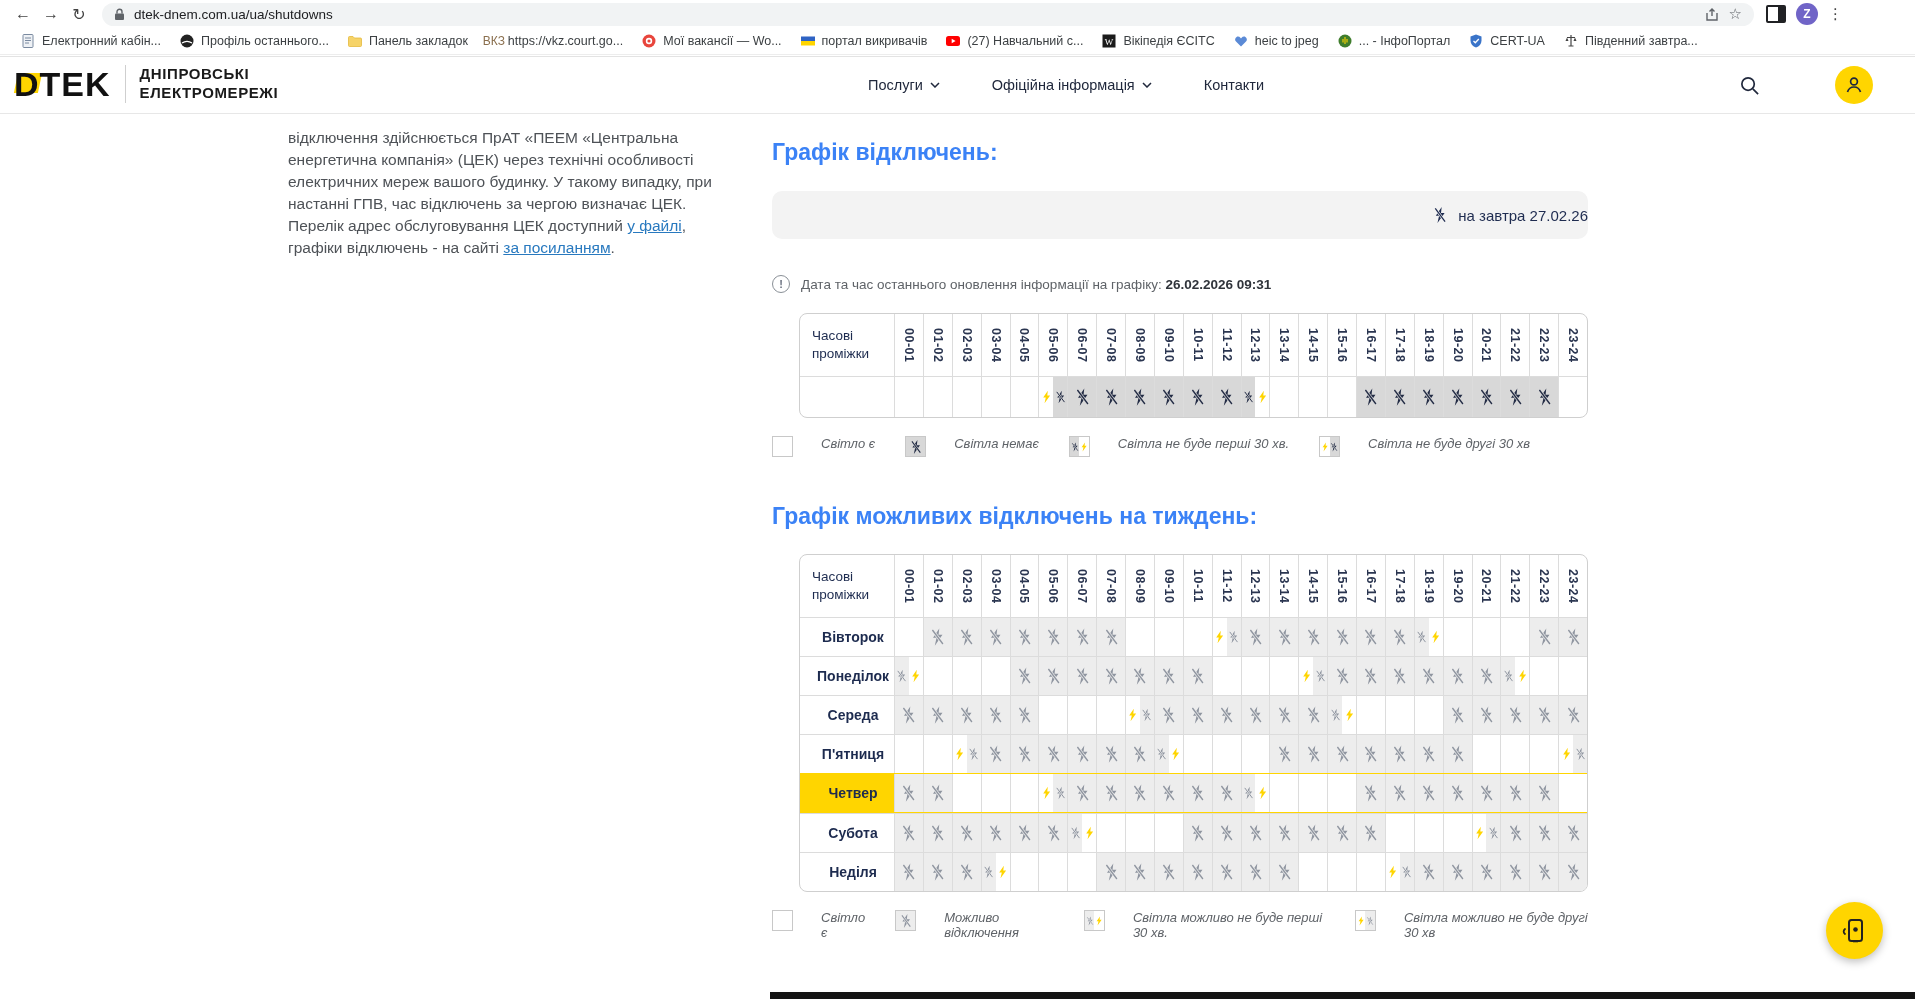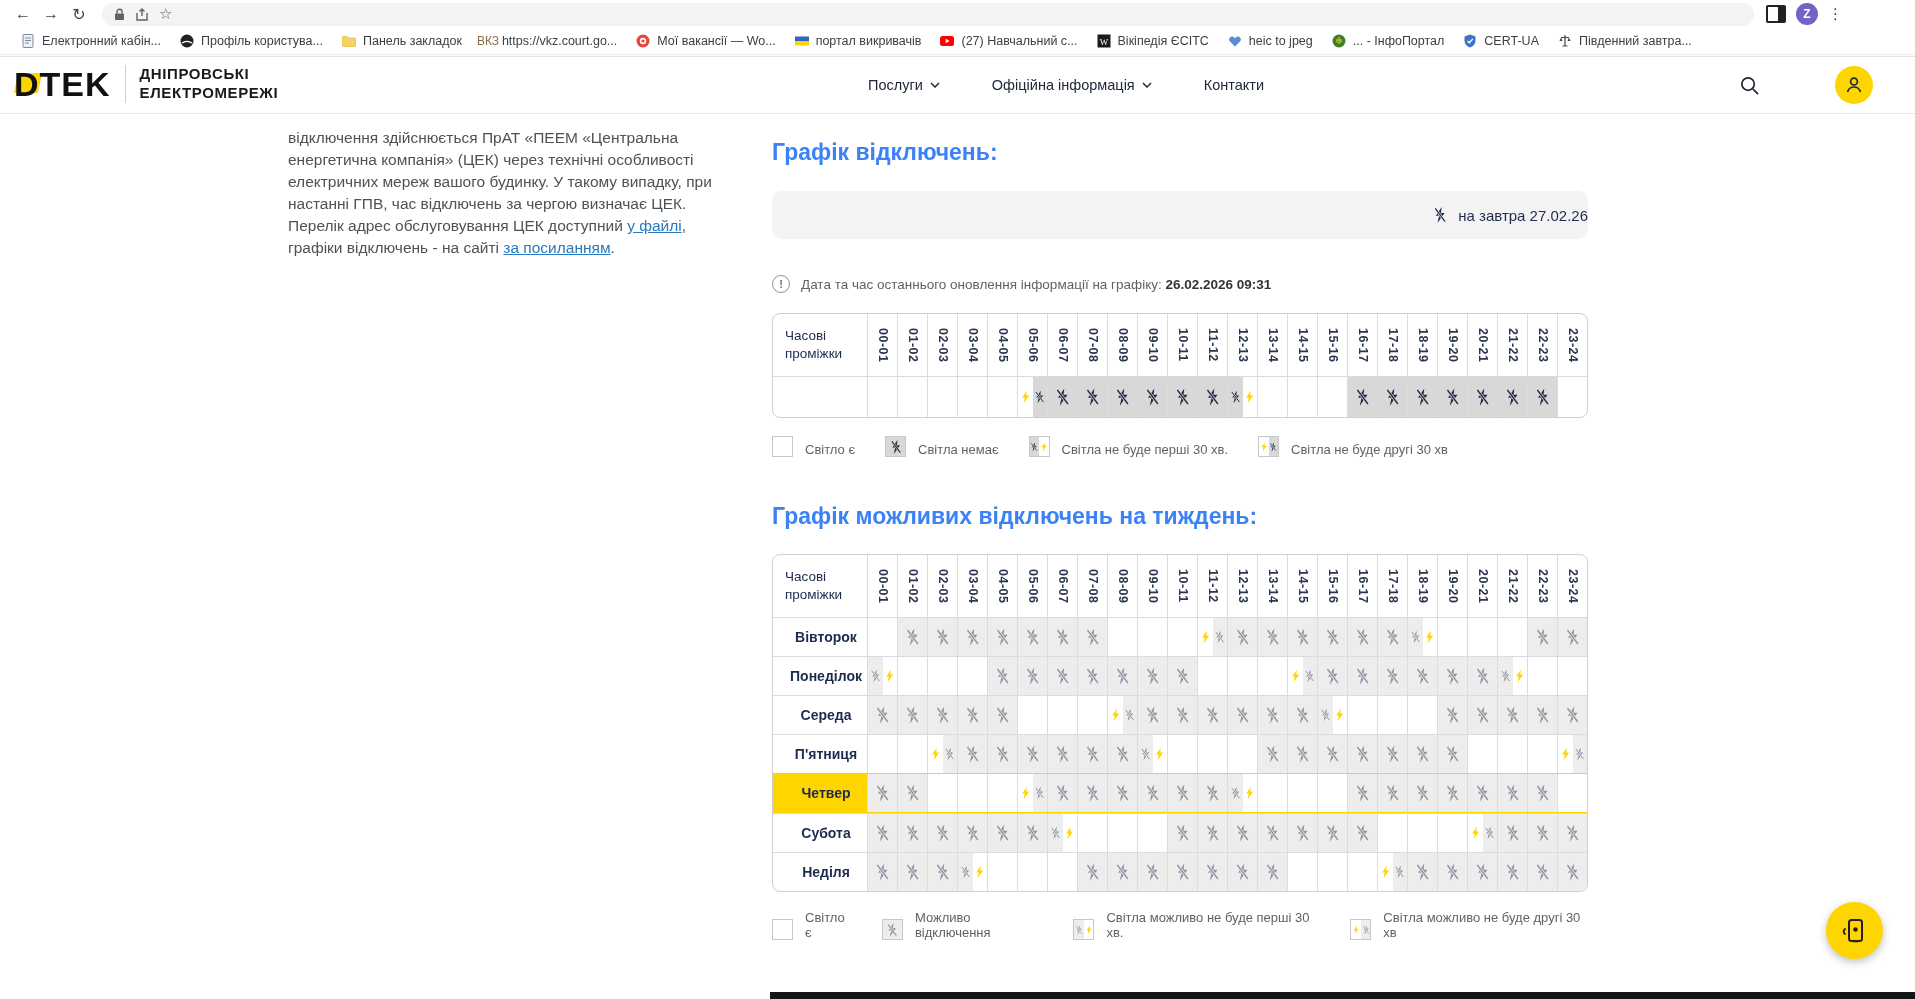--- a/index.html
+++ b/index.html
@@ -56,38 +56,38 @@
   .tab{flex:1;display:flex;align-items:center;justify-content:center;gap:11px;font-size:15px;color:#1f2c50;
        box-sizing:border-box;cursor:pointer;}
   .tab.active{background:#fff;border:1.6px solid #f6cf0a;border-radius:10px;}
   .tab.inactive{border-radius:0 10px 10px 0;justify-content:flex-end;}
 
   .update-note{margin-top:36px;display:flex;align-items:center;gap:11px;font-size:13.5px;color:#5f6368;}
   .info-ic{width:18px;height:18px;border:1.6px solid #8a9097;border-radius:50%;box-sizing:border-box;
            display:flex;align-items:center;justify-content:center;font-size:11px;font-weight:700;color:#6b7280;flex:0 0 auto;}
   .update-note b{color:#30343b;}
 
-  .stable{margin-top:20px;border:1px solid #cfcfcf;border-radius:8px;overflow:hidden;background:#fff;}
+  .stable{margin-top:20px;border:1px solid #cfcfcf;border-radius:8px;overflow:hidden;background:#fff;margin-left:27px;}
   .trow{display:grid;grid-template-columns:94px repeat(24,1fr);}
   .trow + .trow{border-top:1px solid #dcdcdc;}
   .tcell{border-left:1px solid #dcdcdc;position:relative;}
   .tlabel{display:flex;flex-direction:column;justify-content:center;padding-left:12px;
           font-size:13.5px;font-weight:500;color:#1d2b4f;line-height:1.3;}
   .thead .tcell{height:62px;display:flex;align-items:center;justify-content:center;}
   .vtext{writing-mode:vertical-rl;font-size:12.5px;font-weight:600;color:#2a3550;letter-spacing:.5px;}
   .brow .tcell{height:40px;}
   .wrow .tcell{height:38px;}
   .day-label{display:flex;align-items:center;padding-left:12px;font-size:14px;font-weight:700;color:#1d2b4f;}
   .wrow.hl{border-top:1.6px solid #FFD500 !important;border-bottom:1.6px solid #FFD500;}
   .wrow.hl .day-label{background:#FFD500;}
   .cfull{position:absolute;inset:0;display:flex;align-items:center;justify-content:center;}
   .chalf{flex:1;height:100%;display:flex;align-items:center;justify-content:center;}
 
   .legend{margin-top:18px;display:flex;align-items:center;gap:30px;}
-  .litem{display:flex;align-items:flex-end;gap:12px;}
+  .litem{display:flex;align-items:flex-start;gap:28px;font-style:italic;}
   .litem span{font-size:13px;color:#5f6368;}
   .lsq{width:21px;height:21px;border:1px solid #c8c8c8;box-sizing:border-box;display:flex;align-items:center;justify-content:center;flex:0 0 auto;}
   .lsq .chalf{height:100%;}
 
   .h2-gap{margin-top:46px;}
   .tbl2-gap{margin-top:24px;}
 
   
   .chat-fab{position:absolute;right:32px;bottom:40px;width:57px;height:57px;border-radius:50%;background:#FFD500;
             box-shadow:0 3px 8px rgba(0,0,0,.25);display:flex;align-items:center;justify-content:center;cursor:pointer;}
@@ -102,20 +102,21 @@
     <div class="tbtn">←</div>
     <div class="tbtn">→</div>
     <div class="tbtn">↻</div>
     <div class="addr">
       <span class="aicon">
         <svg width="11" height="13" viewBox="0 0 11 13">
             <rect x="1" y="5.5" width="9" height="6.5" rx="1" fill="#5f6368"></rect>
             <path d="M3 5.5V3.8a2.5 2.5 0 0 1 5 0v1.7" stroke="#5f6368" stroke-width="1.4" fill="none"></path>
           </svg>
       </span>
+      <span class="url">dtek-dnem.com.ua/ua/shutdowns</span>
       <span class="aicon">
         <svg width="16" height="15" viewBox="0 0 16 15" fill="none" stroke="#5f6368" stroke-width="1.4">
             <path d="M3 6v7h10V6"></path>
             <path d="M5.5 4.5 8 2l2.5 2.5M8 2v7"></path>
           </svg>
       </span>
       <span class="aicon" style="font-size:15px;">☆</span>
     </div>
     <div class="chrome-right">
       <div class="sidebar-toggle"></div>
@@ -134,21 +135,21 @@
         </span>
         <span class="bm-label">Електронний кабін...</span>
       </div>
       <div class="bm">
         <span class="bm-ic">
           <svg width="16" height="16" viewBox="0 0 16 16">
             <circle cx="8" cy="8" r="6.5" fill="#222"></circle>
             <path d="M3 10c3-2 7-2 10 0" stroke="#fff" stroke-width="1.3" fill="none"></path>
           </svg>
         </span>
-        <span class="bm-label">Профіль користува...</span>
+        <span class="bm-label">Профіль останнього...</span>
       </div>
       <div class="bm">
         <span class="bm-ic">
           <svg width="16" height="16" viewBox="0 0 16 16">
             <path d="M1.5 4.5c0-.6.4-1 1-1h3.5l1.5 1.5h6c.6 0 1 .4 1 1v6.5c0 .6-.4 1-1 1h-11c-.6 0-1-.4-1-1z" fill="#f6d368" stroke="#e4b93c" stroke-width=".8"></path>
           </svg>
         </span>
         <span class="bm-label">Панель закладок</span>
       </div>
       <div class="bm">

